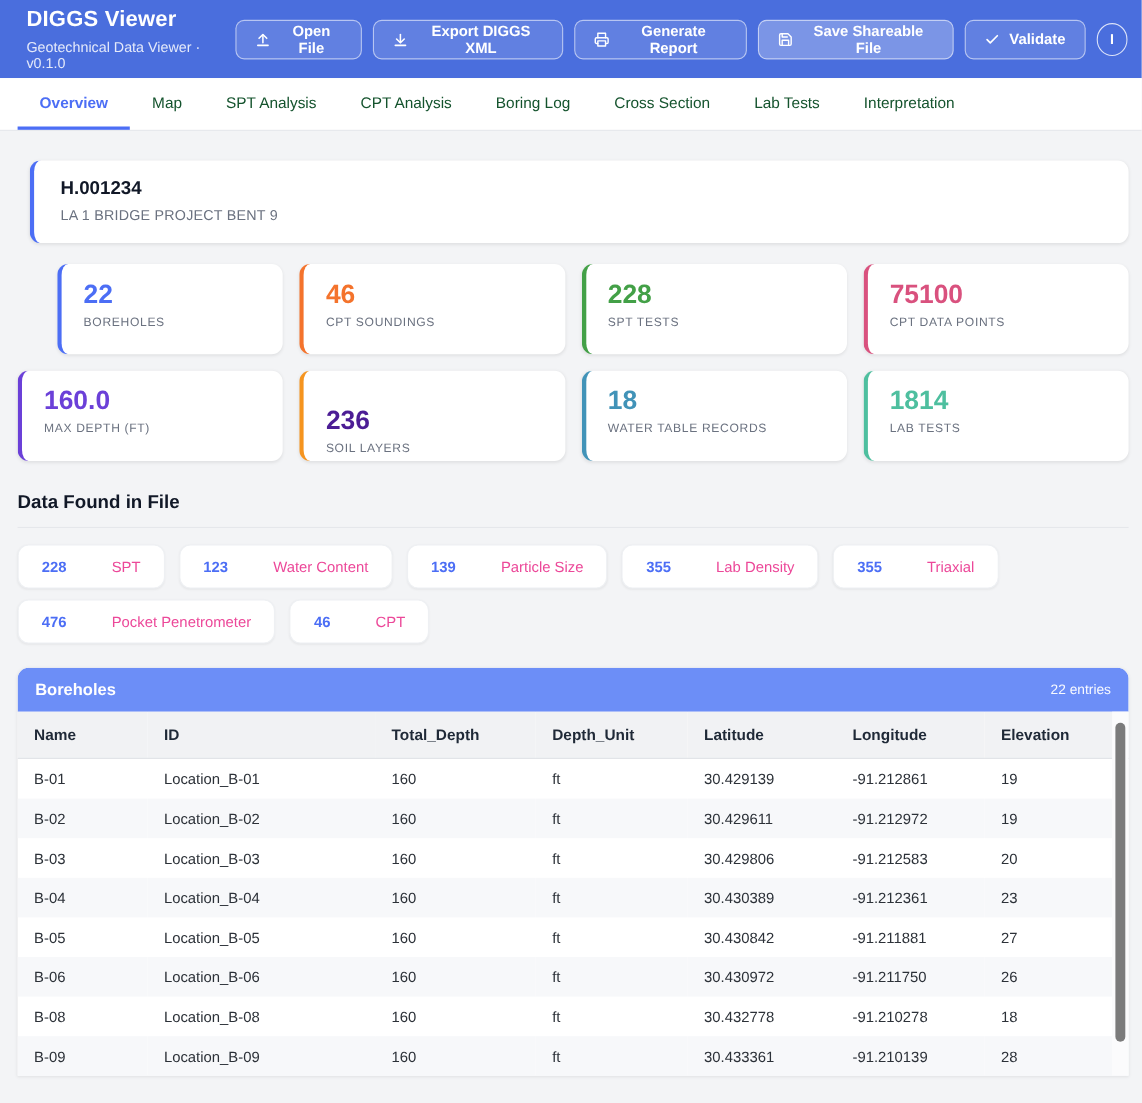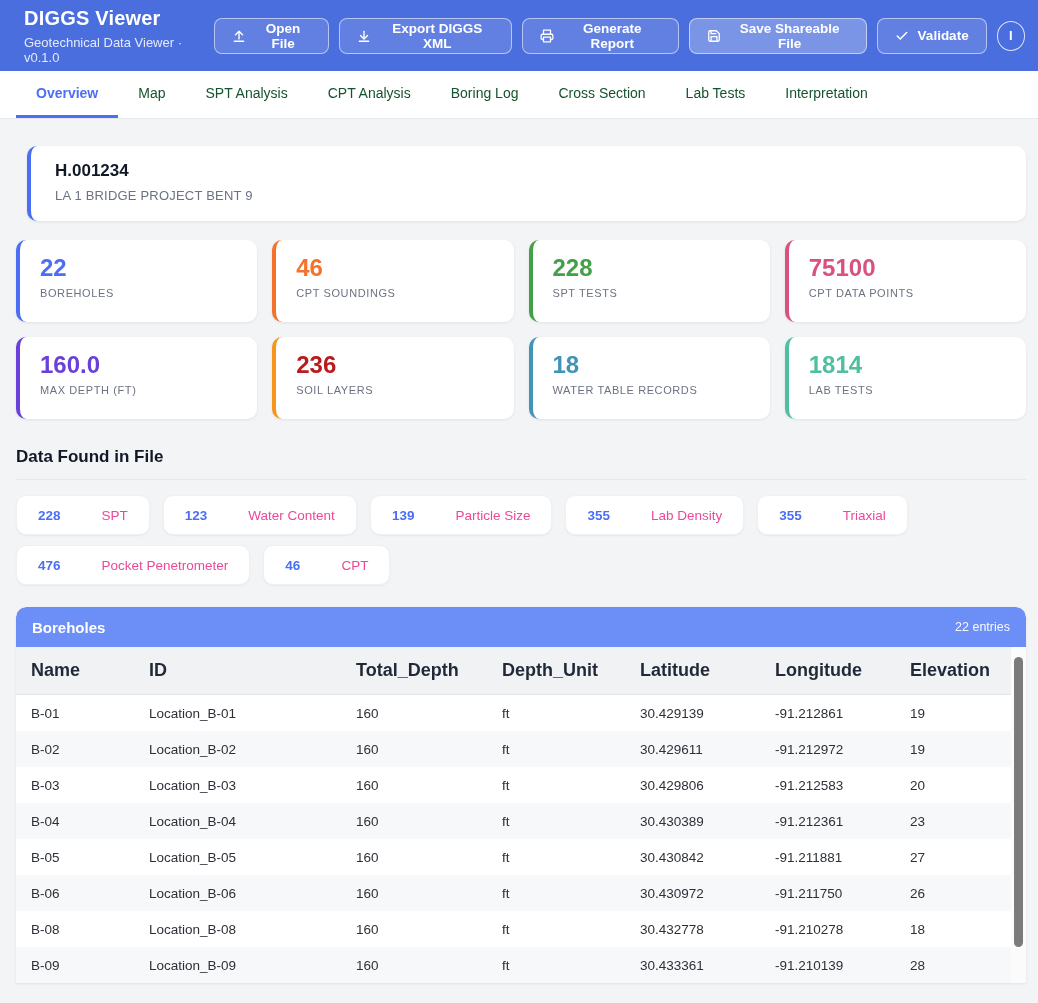--- a/index.html
+++ b/index.html
@@ -55,21 +55,21 @@
 
   
   .table-card { background:#fff; border-radius:10px 10px 0 0; margin-top:22px;
                 box-shadow:0 1px 3px rgba(0,0,0,.08); position:relative; overflow:hidden; }
   .table-titlebar { background:#6c8ef7; height:40px; display:flex; align-items:center;
                     justify-content:space-between; padding:0 16px; border-radius:10px 10px 0 0; }
   .table-title { color:#fff; font-size:15px; font-weight:700; }
   .table-entries { color:rgba(255,255,255,.95); font-size:12.5px; }
 
   table { border-collapse:collapse; width:100%; table-layout:fixed; }
-  thead th { background:#f1f2f4; text-align:left; font-size:18px; font-weight:700; color:#1f2937;
+  thead th { background:#f1f2f4; text-align:left; font-size:14px; font-weight:700; color:#1f2937;
              padding:13px 15px; border-bottom:1px solid #e2e4e8; }
   tbody td { font-size:13.5px; color:#2c3138; padding:10.5px 15px; }
   tbody tr:nth-child(even) { background:#f7f8fa; }
 
   .table-scrollbar { position:absolute; top:40px; bottom:0; right:0; width:15px; background:#fbfbfc; }
   .table-scrollbar .thumb { position:absolute; top:10px; right:3px; width:9px; height:290px;
                             background:#7b7b7b; border-radius:5px; }
 </style>
 </head>
 <body>
@@ -153,21 +153,21 @@
 
 <main class="main">
 
   <section class="project-card">
     <div class="project-number">H.001234</div>
     <div class="project-name">LA 1 BRIDGE PROJECT BENT 9</div>
   </section>
 
   <section class="stats-grid">
 
-      <div class="stat-card" style="border-left-color: rgb(76, 110, 245);">
+      <div class="stat-card" style="border-left-color: rgb(76, 110, 245); margin-left: 36px;">
         <div class="stat-value" style="color: rgb(76, 110, 245);">22</div>
         <div class="stat-label">BOREHOLES</div>
       </div>
 
       <div class="stat-card" style="border-left-color: rgb(244, 115, 44);">
         <div class="stat-value" style="color: rgb(244, 115, 44);">46</div>
         <div class="stat-label">CPT SOUNDINGS</div>
       </div>
 
       <div class="stat-card" style="border-left-color: rgb(67, 160, 71);">
@@ -179,21 +179,21 @@
         <div class="stat-value" style="color: rgb(217, 81, 126);">75100</div>
         <div class="stat-label">CPT DATA POINTS</div>
       </div>
 
       <div class="stat-card" style="border-left-color: rgb(107, 64, 216);">
         <div class="stat-value" style="color: rgb(107, 64, 216);">160.0</div>
         <div class="stat-label">MAX DEPTH (FT)</div>
       </div>
 
       <div class="stat-card" style="border-left-color: rgb(245, 148, 31);">
-        <div class="stat-value" style="color: #b91c1c;">236</div>
+        <div class="stat-value" style="color: #4c1d95; margin-top: 18px;">236</div>
         <div class="stat-label">SOIL LAYERS</div>
       </div>
 
       <div class="stat-card" style="border-left-color: rgb(65, 147, 184);">
         <div class="stat-value" style="color: rgb(65, 147, 184);">18</div>
         <div class="stat-label">WATER TABLE RECORDS</div>
       </div>
 
       <div class="stat-card" style="border-left-color: rgb(78, 191, 159);">
         <div class="stat-value" style="color: rgb(78, 191, 159);">1814</div>

